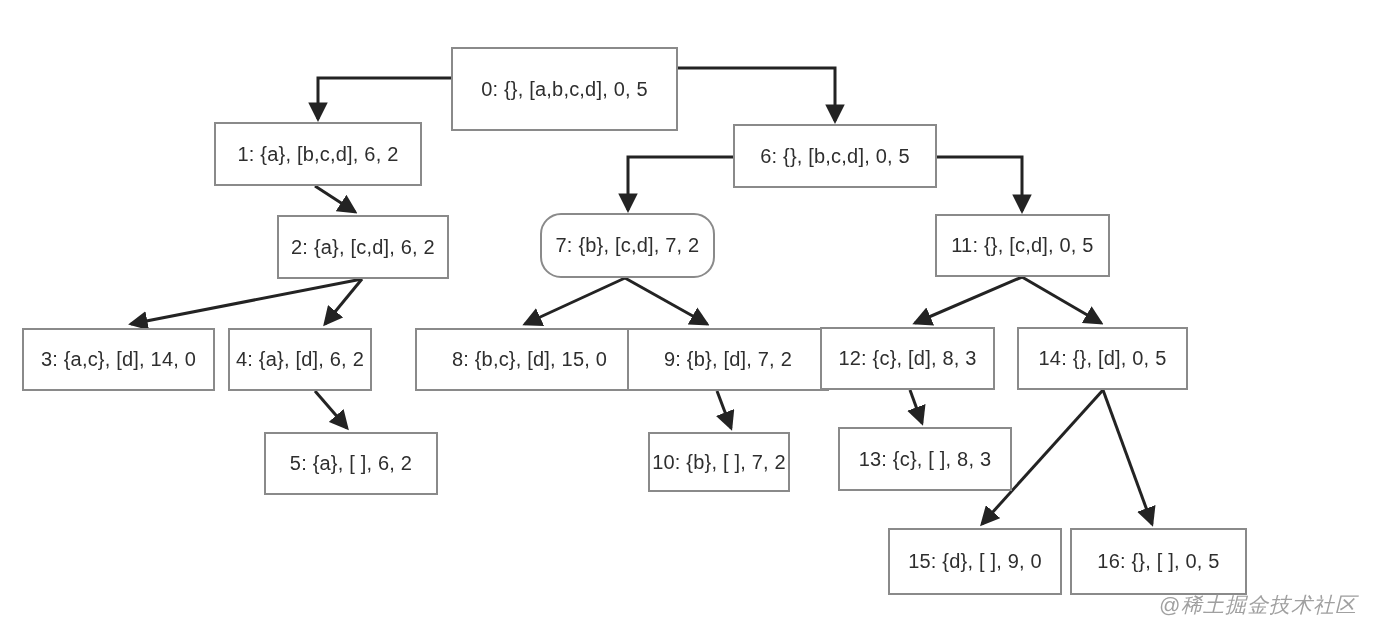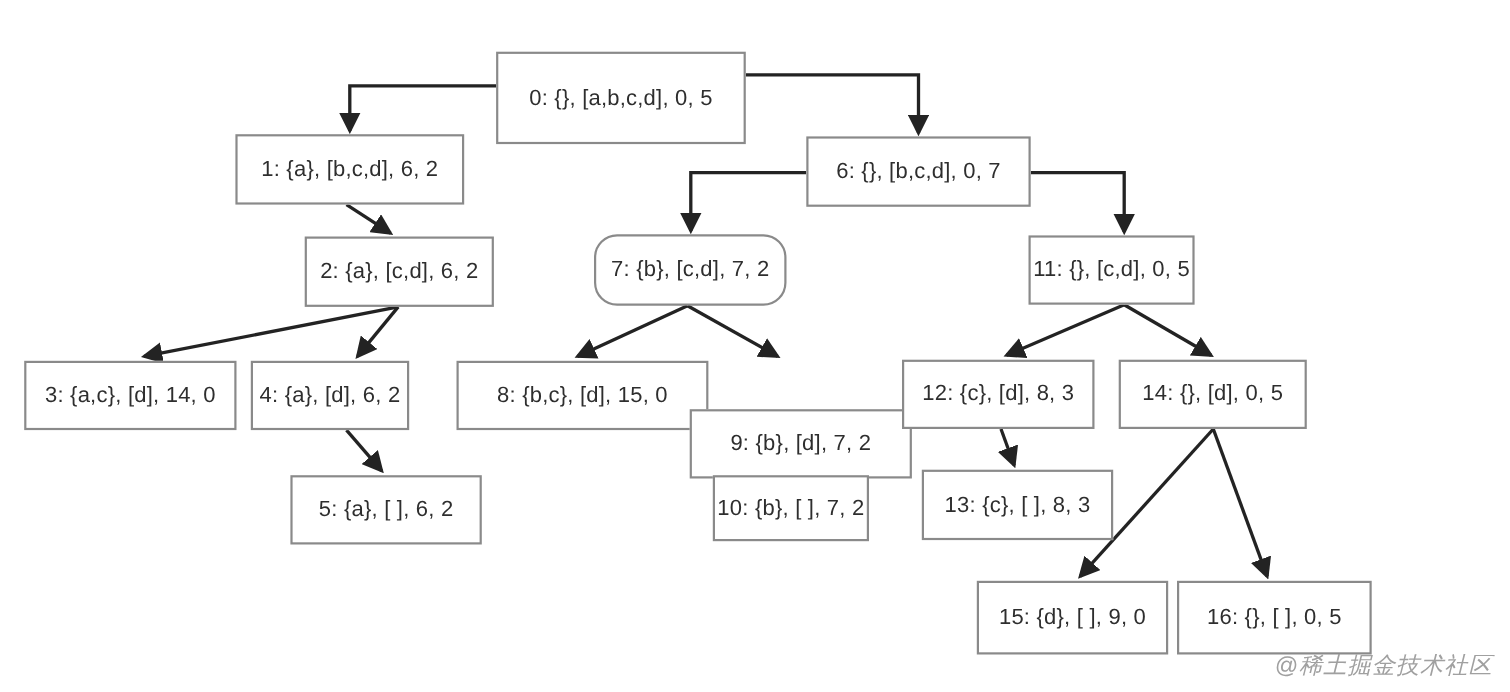--- a/index.html
+++ b/index.html
@@ -79,28 +79,28 @@
     <line class="edge" x1="717" y1="391" x2="731" y2="428" marker-end="url(#arrow)"></line>
     <line class="edge" x1="1022" y1="277" x2="915" y2="323" marker-end="url(#arrow)"></line>
     <line class="edge" x1="1022" y1="277" x2="1101" y2="323" marker-end="url(#arrow)"></line>
     <line class="edge" x1="910" y1="390" x2="922" y2="423" marker-end="url(#arrow)"></line>
     <line class="edge" x1="1103" y1="390" x2="982" y2="524" marker-end="url(#arrow)"></line>
     <line class="edge" x1="1103" y1="390" x2="1152" y2="524" marker-end="url(#arrow)"></line>
   </svg>
 
   <div class="node" style="left:451px;  top:47px;  width:227px; height:84px;">0: {}, [a,b,c,d], 0, 5</div>
   <div class="node" style="left:214px;  top:122px; width:208px; height:64px;">1: {a}, [b,c,d], 6, 2</div>
-  <div class="node" style="left:733px;  top:124px; width:204px; height:64px;">6: {}, [b,c,d], 0, 7</div>
+  <div class="node" style="left:733px;  top:124px; width:204px; height:64px;">6: {}, [b,c,d], 0, 5</div>
   <div class="node" style="left:277px;  top:215px; width:172px; height:64px;">2: {a}, [c,d], 6, 2</div>
   <div class="node" style="left:540px;  top:213px; width:175px; height:65px;border-radius:21px;">7: {b}, [c,d], 7, 2</div>
-  <div class="node" style="left:935px;  top:214px; width:151px; height:63px;">11: {}, [c,d], 0, 5</div>
+  <div class="node" style="left:935px;  top:214px; width:175px; height:63px;">11: {}, [c,d], 0, 5</div>
   <div class="node" style="left:22px;   top:328px; width:193px; height:63px;">3: {a,c}, [d], 14, 0</div>
   <div class="node" style="left:228px;  top:328px; width:144px; height:63px;">4: {a}, [d], 6, 2</div>
   <div class="node" style="left:415px;  top:328px; width:229px; height:63px;">8: {b,c}, [d], 15, 0</div>
-  <div class="node" style="left:627px;  top:328px; width:202px; height:63px;margin-top:44px;">9: {b}, [d], 7, 2</div>
+  <div class="node" style="left:627px;  top:328px; width:202px; height:63px;">9: {b}, [d], 7, 2</div>
   <div class="node" style="left:820px;  top:327px; width:175px; height:63px;">12: {c}, [d], 8, 3</div>
   <div class="node" style="left:1017px; top:327px; width:171px; height:63px;">14: {}, [d], 0, 5</div>
   <div class="node" style="left:264px;  top:432px; width:174px; height:63px;">5: {a}, [ ], 6, 2</div>
   <div class="node" style="left:648px;  top:432px; width:142px; height:60px;">10: {b}, [ ], 7, 2</div>
   <div class="node" style="left:838px;  top:427px; width:174px; height:64px;">13: {c}, [ ], 8, 3</div>
   <div class="node" style="left:888px;  top:528px; width:174px; height:67px;">15: {d}, [ ], 9, 0</div>
   <div class="node" style="left:1070px; top:528px; width:177px; height:67px;">16: {}, [ ], 0, 5</div>
 
   <div class="watermark">@稀土掘金技术社区</div>
 </div>

